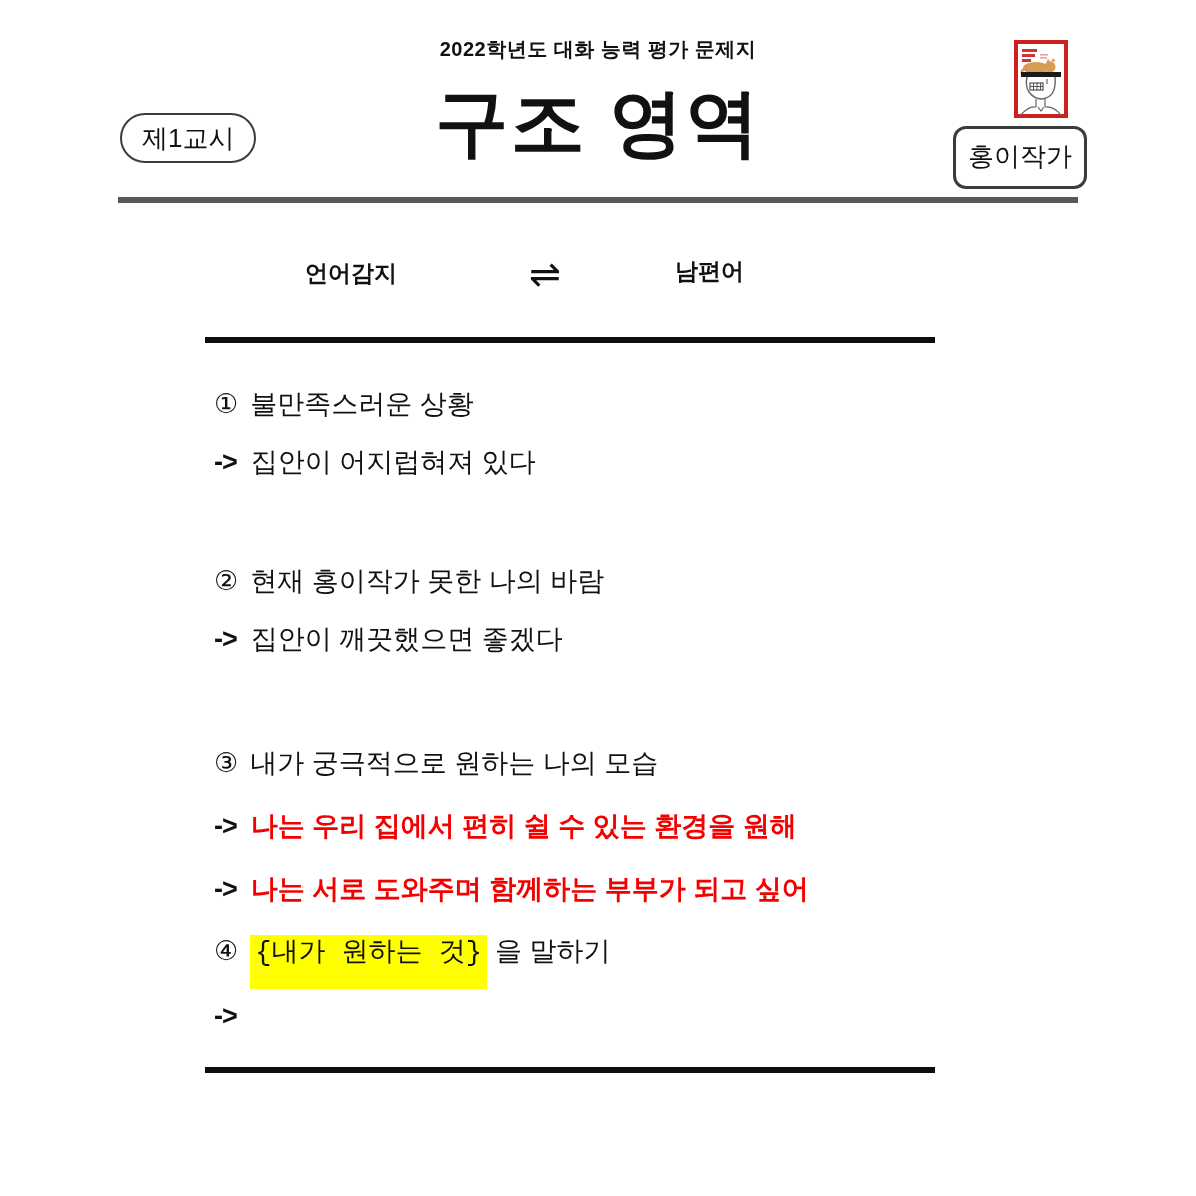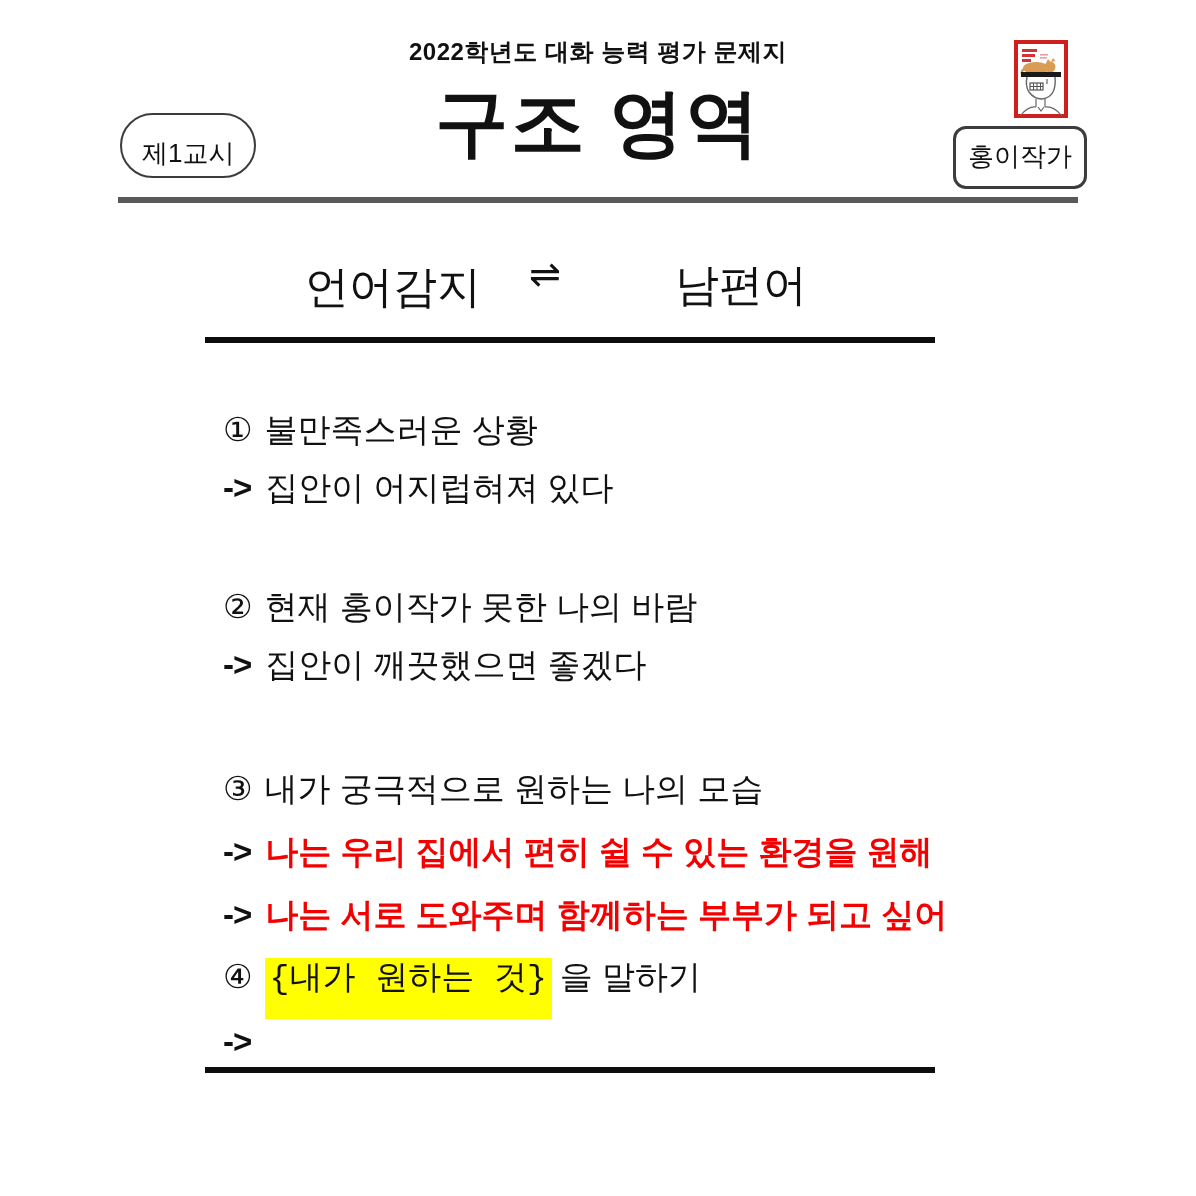--- a/index.html
+++ b/index.html
@@ -18,32 +18,32 @@
     width:1196px;height:1196px;
     background:#ffffff;
     font-family:"Liberation Sans","DejaVu Sans",sans-serif;
     color:var(--text);
     overflow:hidden;
   }
   
   .exam-title{
     position:absolute;top:36px;left:0;right:0;
     text-align:center;
-    font-size:24px;font-weight:600;letter-spacing:.5px;
+    font-size:20px;font-weight:600;letter-spacing:.5px;
   }
   .section-title{
     position:absolute;top:74px;left:0;right:0;
     text-align:center;
     font-size:74px;font-weight:900;letter-spacing:2px;
   }
   .period-badge{
     position:absolute;left:120px;top:113px;
     border:2.5px solid var(--badge-border);
     border-radius:999px;
-    padding:21px 20px 5px 20px;
+    padding:6px 20px 5px 20px;
     font-size:26px;font-weight:500;
     background:#fff;
     text-align:center;
   }
   .author-badge{
     position:absolute;left:953px;top:126px;
     border:3px solid var(--badge-border);
     border-radius:13px;
     padding:10px 12px 12px 12px;
     font-size:26px;font-weight:400;
@@ -52,37 +52,36 @@
   .logo{
     position:absolute;left:1014px;top:40px;
     width:54px;height:78px;
   }
   .header-rule{
     position:absolute;left:118px;top:197px;
     width:960px;height:6px;
     background:var(--header-rule-gray);
   }
   
-  .t-label{position:absolute;font-size:44px;font-weight:400;}
+  .t-label{position:absolute;font-size:23px;font-weight:700;}
   .t-source{left:305px;top:258px;}
   .t-swap{left:529px;top:252px;font-size:38px;font-weight:400;}
   .t-target{left:675px;top:256px;}
   
   .content-rule{
     position:absolute;left:205px;width:730px;height:6px;
     background:var(--content-rule-black);
   }
   .rule-top{top:337px;}
   .rule-bottom{top:1067px;}
   
   .line{
-    position:absolute;left:223px;
-    font-size:33px;line-height:40px;font-weight:500;
+    position:absolute;left:214px;
+    font-size:27px;line-height:40px;font-weight:500;
     white-space:nowrap;
-    margin-top:26px;
   }
   .line .num{font-weight:400;margin-right:12px;}
   .line .arrow{font-weight:800;margin-right:14px;letter-spacing:-1px;}
   .line.red .txt{color:var(--accent-red);font-weight:800;}
   .line .hl{
     background:var(--highlight-yellow);
     padding:3px 5px 21px 5px;
     margin-right:8px;
     font-family:Liberation Mono, monospace;
   }

